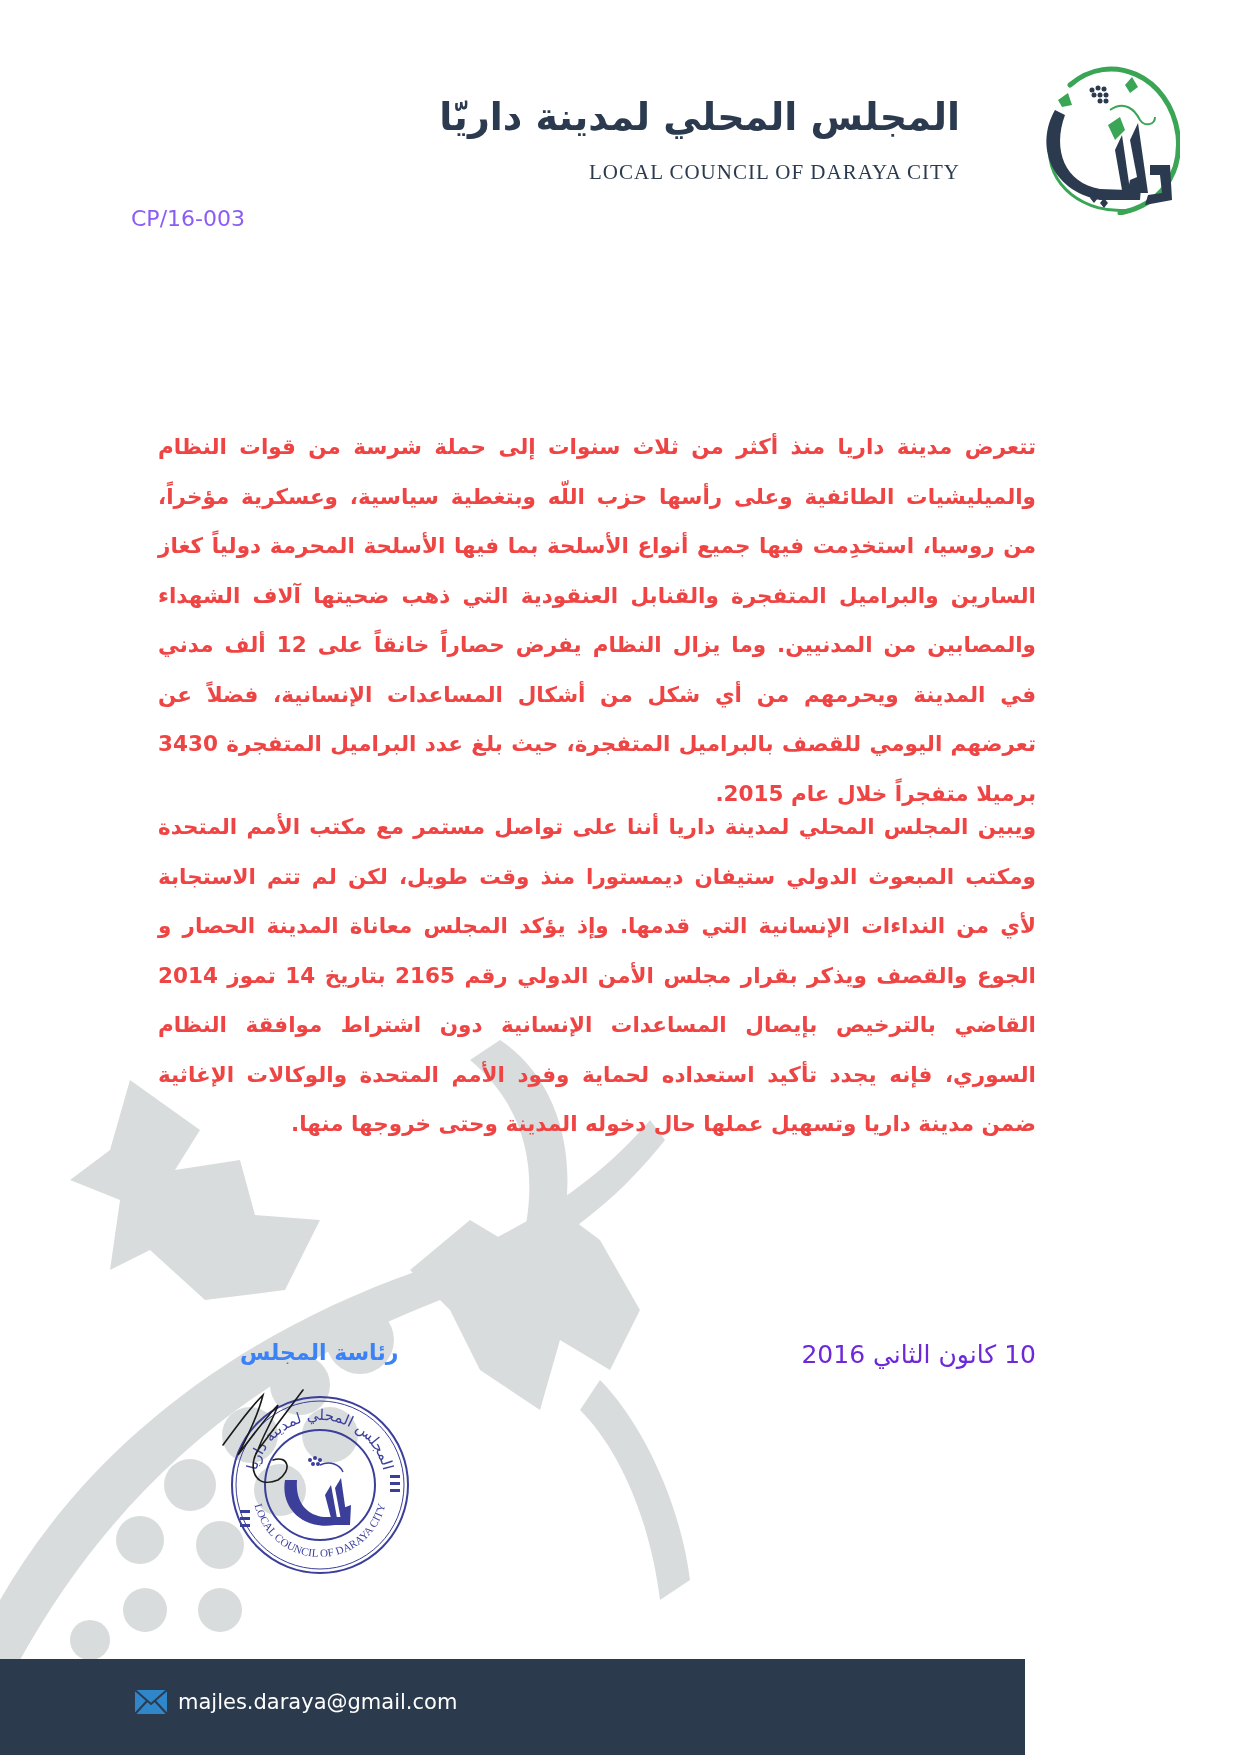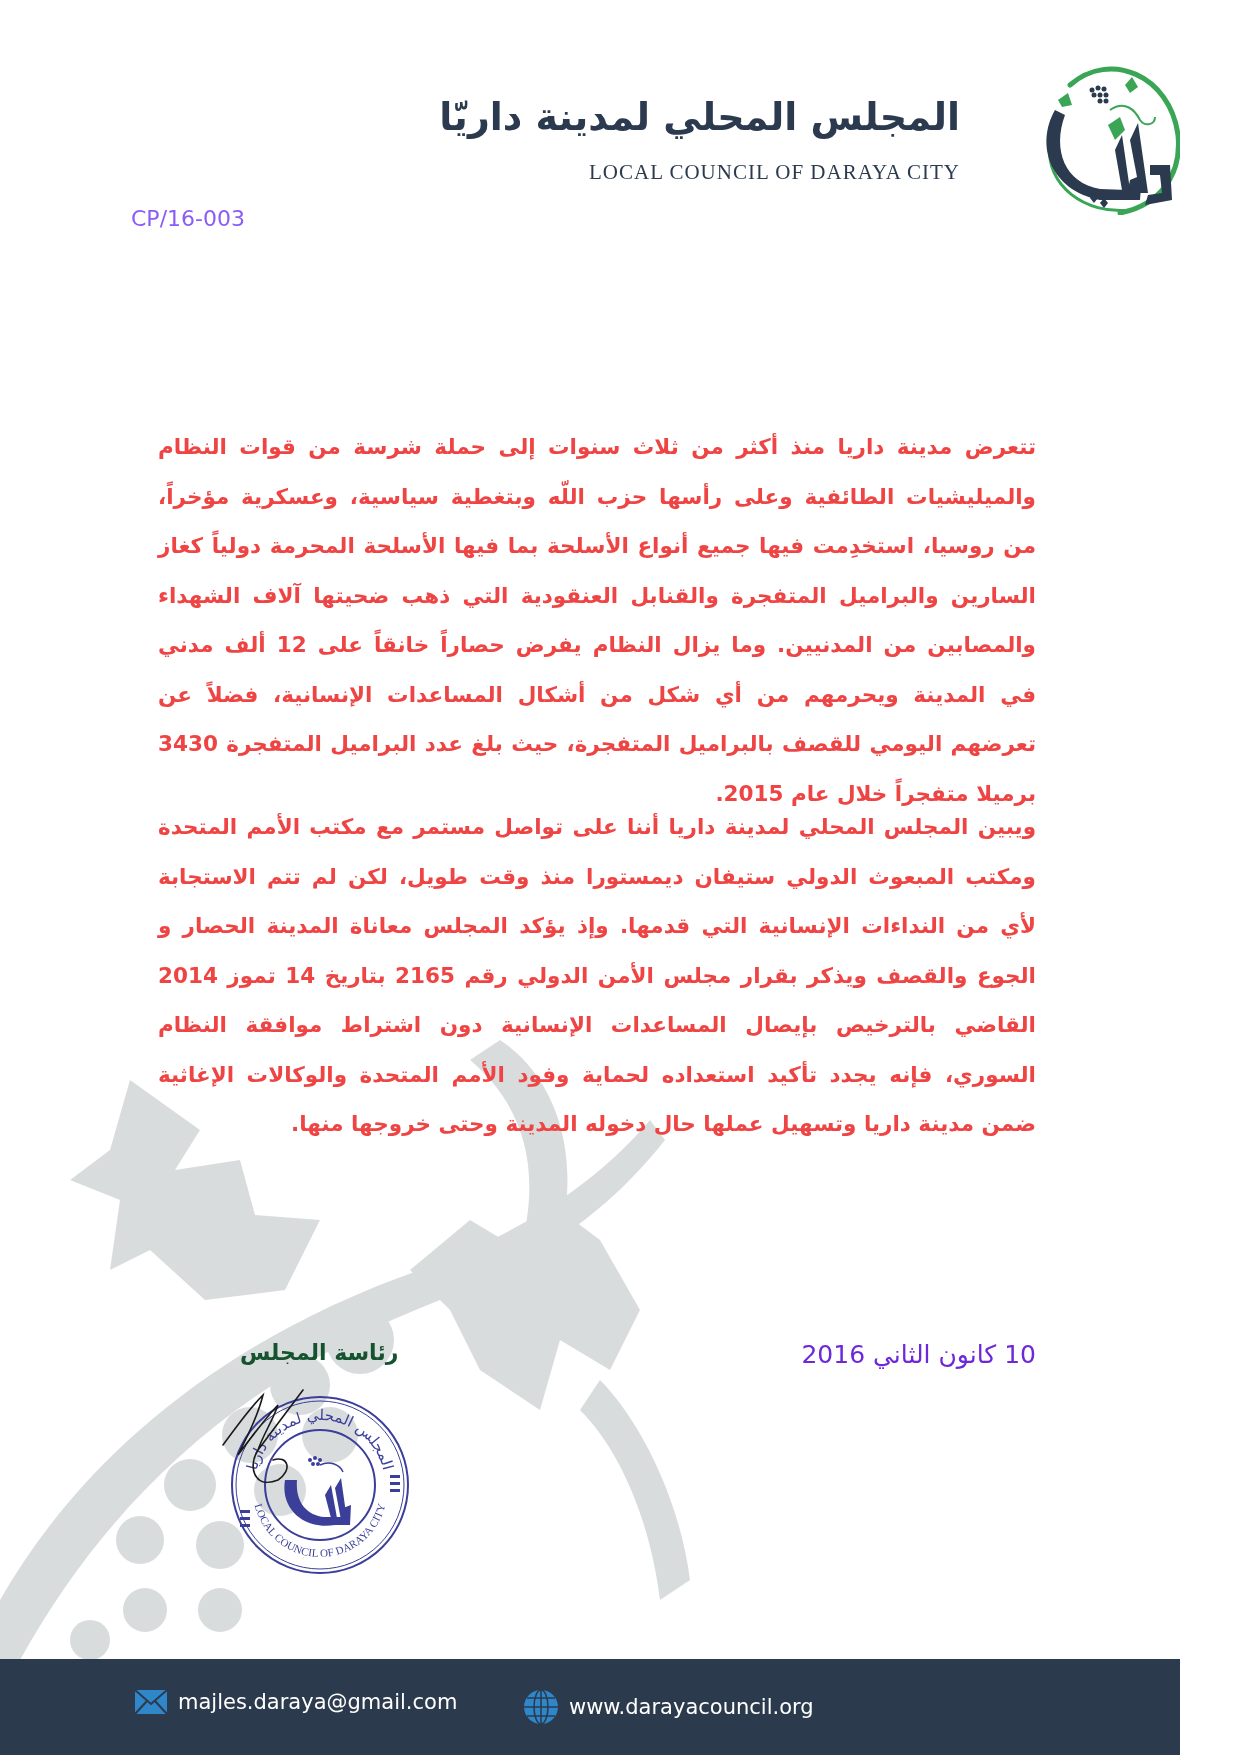--- a/index.html
+++ b/index.html
@@ -10,24 +10,24 @@
          direction:rtl; font-family:"DejaVu Sans", sans-serif; letter-spacing:0;text-align:right; }
   .header-title-en { position:absolute; right:280px; top:160px; font-size:21px; color:#2b3a4e;
          font-family:"Liberation Serif", serif; letter-spacing:1px; }
   .logo { position:absolute; left:1030px; top:55px; width:150px; height:160px; }
   .ref { position:absolute; left:131px; top:206px; font-size:22px; color:#8b5cf6; font-family:"DejaVu Sans", sans-serif; }
   .body-text { position:absolute; left:158px; width:878px; direction:rtl; text-align:justify; text-align-last:right;
          font-size:21.5px; line-height:49.5px; font-weight:bold; color:#ef4444; z-index:1; font-family:"DejaVu Sans", sans-serif; }
   .p1 { top:422px; }
   .p2 { top:802px; }
   .date { position:absolute; right:204px; top:1340px; direction:rtl; font-size:25px; color:#6d28d9; z-index:1; }
-  .signer { position:absolute; left:240px; top:1340px; direction:rtl; font-size:22px; font-weight:bold; color:#14532d; z-index:1;text-align:center; }
+  .signer { position:absolute; left:240px; top:1340px; direction:rtl; font-size:22px; font-weight:bold; color:#3b82f6; z-index:1;text-align:center; }
   .stamp { position:absolute; left:225px; top:1390px; width:190px; height:190px; z-index:2; }
   .signature { position:absolute; left:218px; top:1385px; width:110px; height:110px; z-index:3; }
-  .footer { position:absolute; left:0; top:1659px; width:1180px; height:96px; background:#2c3a4d; z-index:1; }
+  .footer { position:absolute; left:0; top:1659px; width:1025px; height:96px; background:#2c3a4d; z-index:1; }
   .footer-item { position:absolute; top:30px; display:flex; align-items:center; gap:10px; color:#ffffff; font-size:21px; font-family:"DejaVu Sans", sans-serif; }
   .fi-email { left:134px; }
   .fi-web { left:523px; }
   .icon { display:inline-block; }
 </style>
 </head>
 <body>
 
 <svg class="watermark" viewBox="0 0 720 620">
   <g fill="#d9dcdd">
@@ -123,25 +123,13 @@
 </svg>
 
 <div class="footer">
   <div class="footer-item fi-email">
     <svg class="icon" width="34" height="26" viewBox="0 0 34 26">
       <rect x="1" y="1" width="32" height="24" fill="#2f86c9"></rect>
       <path d="M1 1 L17 15 L33 1 M1 25 L13 12 M33 25 L21 12" fill="none" stroke="#2c3a4d" stroke-width="2"></path>
     </svg>
     <span>majles.daraya@gmail.com</span>
   </div>
-  <div class="footer-item fi-web">
-    <svg class="icon" width="36" height="36" viewBox="0 0 36 36">
-      <circle cx="18" cy="18" r="17" fill="#2f86c9"></circle>
-      <g fill="none" stroke="#2c3a4d" stroke-width="1.6">
-        <ellipse cx="18" cy="18" rx="7" ry="17"></ellipse>
-        <line x1="18" y1="1" x2="18" y2="35"></line>
-        <line x1="1" y1="18" x2="35" y2="18"></line>
-        <path d="M4 9 H32 M4 27 H32"></path>
-      </g>
-    </svg>
-    <span>www.darayacouncil.org</span>
-  </div>
 </div>
 
 </body></html>

